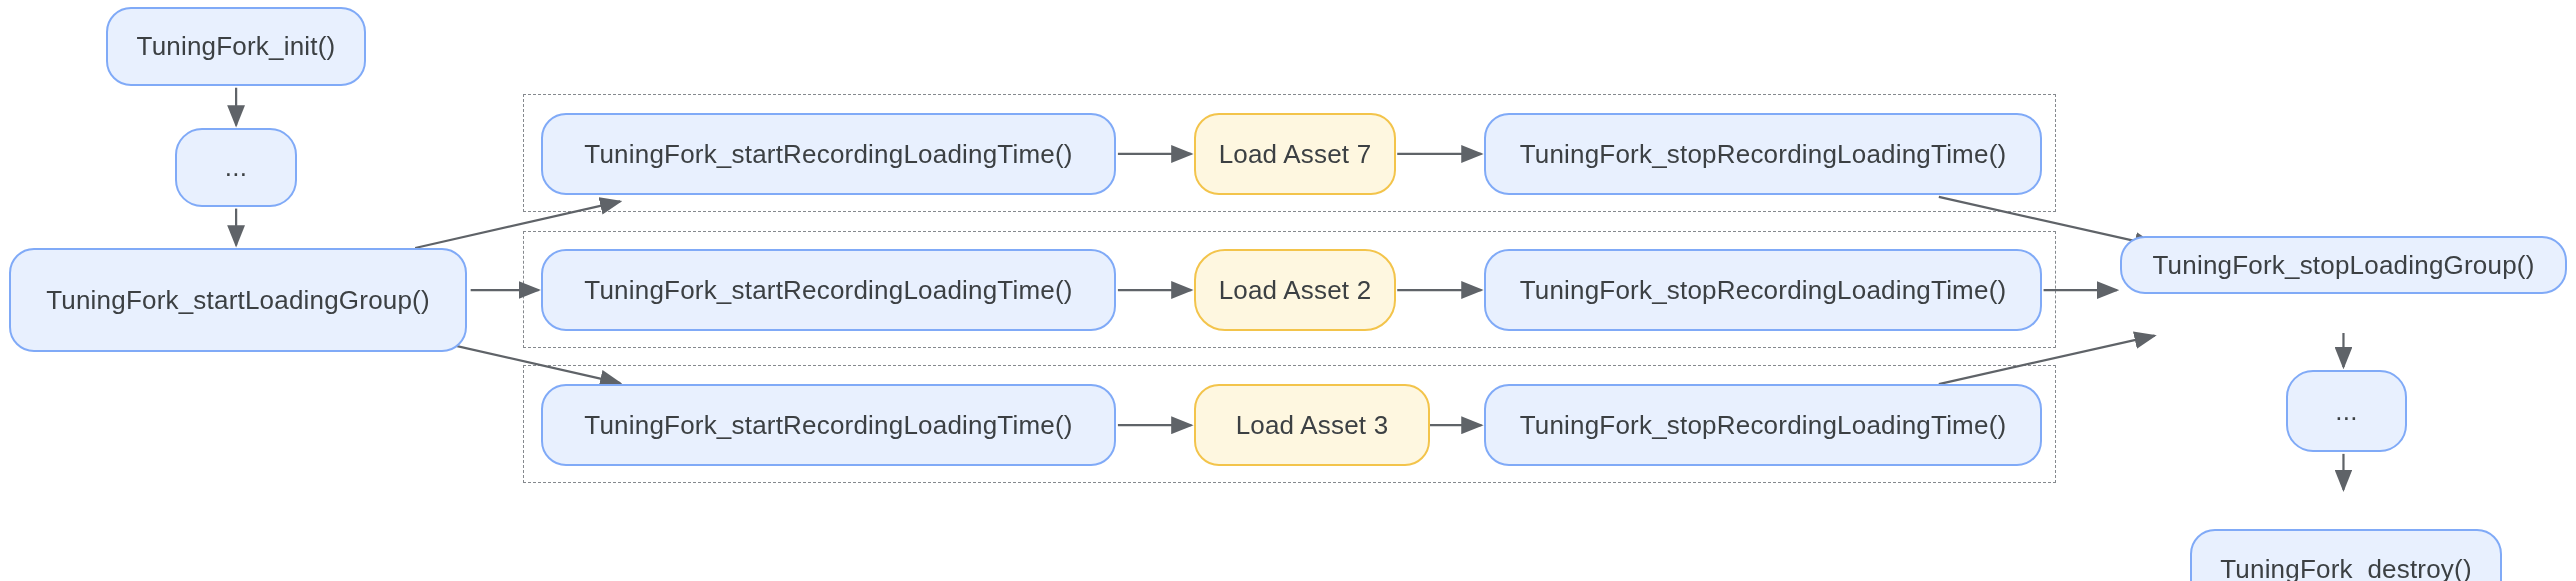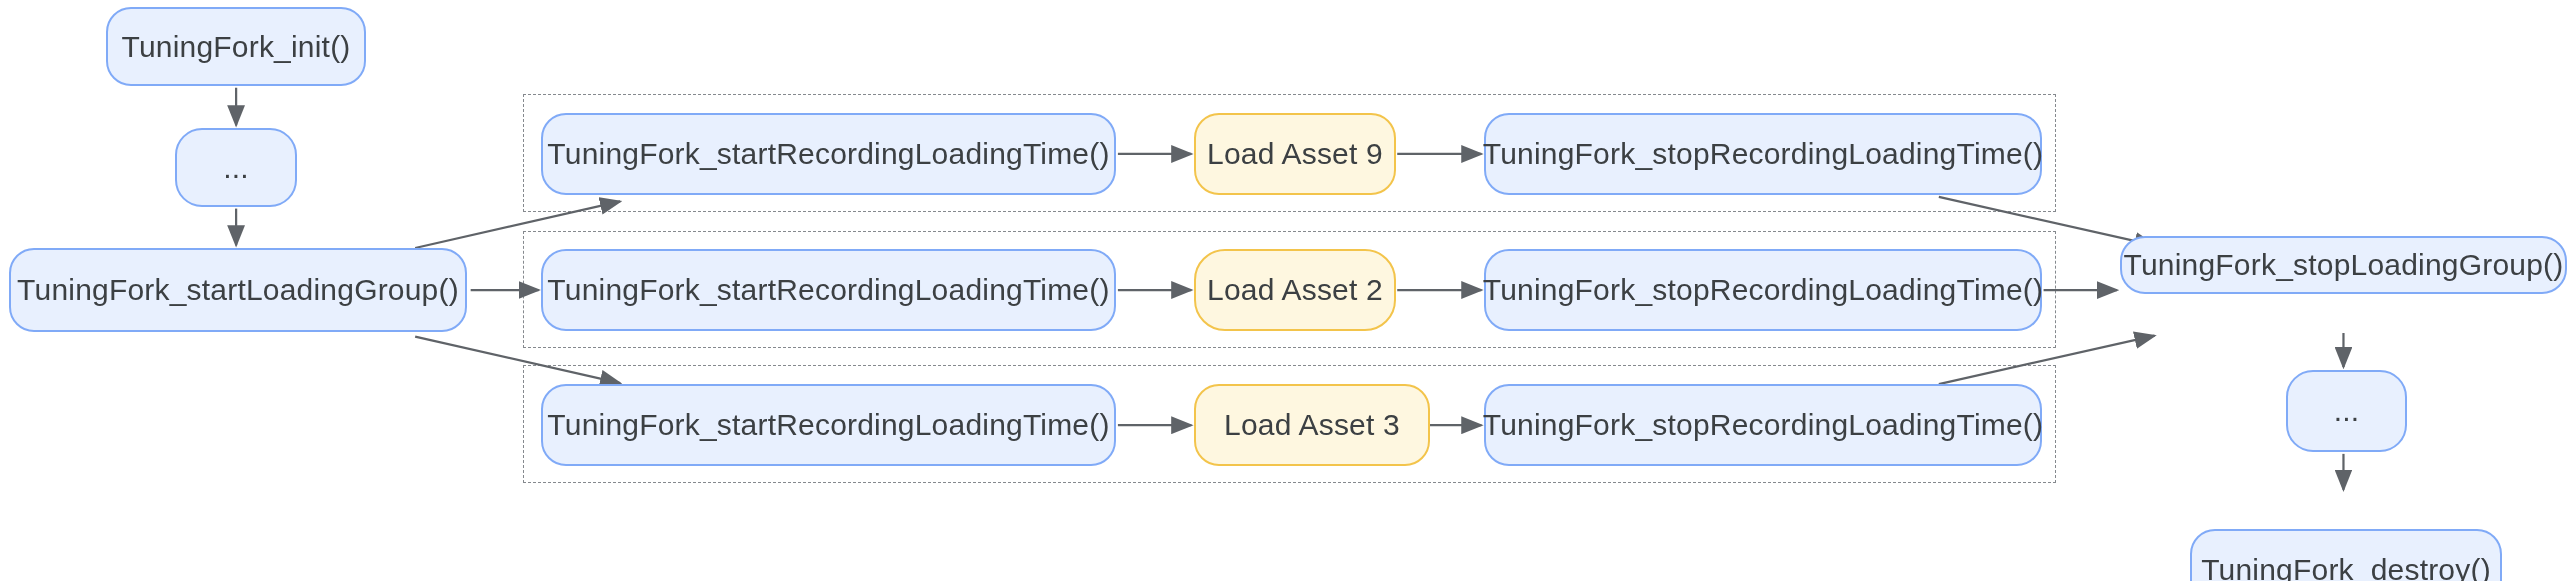--- a/index.html
+++ b/index.html
@@ -36,21 +36,21 @@
     background: transparent;
     box-sizing: border-box;
   }
   .node {
     position: absolute;
     box-sizing: border-box;
     display: flex;
     align-items: center;
     justify-content: center;
     border-radius: 25px;
-    font-size: 30px;
+    font-size: 26px;
     color: var(--node-text, #3C4043);
     white-space: nowrap;
     letter-spacing: 0.2px;
   }
   .node.api {
     background: var(--api-node-fill, #E8F0FE);
     border: 2.7px solid var(--api-node-border, #80AAF7);
   }
   .node.asset {
     background: var(--asset-node-fill, #FEF7E0);
@@ -92,29 +92,29 @@
     <line x1="2617" y1="372" x2="2617" y2="410" marker-end="url(#ah)"></line>
     <line x1="2617" y1="507" x2="2617" y2="547" marker-end="url(#ah)"></line>
   </svg>
 
   <div class="node api" style="left:106px; top:7.2px; width:260px; height:79px;">
     <span>TuningFork_init()</span>
   </div>
   <div class="node api ellipsis" style="left:175px; top:128px; width:122px; height:79px;">
     <span>...</span>
   </div>
-  <div class="node api" style="left:9px; top:248px; width:458px; height:84px;">
+  <div class="node api" style="left:9px; top:248px; width:458px; height:104px;">
     <span>TuningFork_startLoadingGroup()</span>
   </div>
 
   <div class="node api" style="left:541px; top:113px; width:575px; height:82px;">
     <span>TuningFork_startRecordingLoadingTime()</span>
   </div>
   <div class="node asset" style="left:1194px; top:113px; width:202px; height:82px;">
-    <span>Load Asset 9</span>
+    <span>Load Asset 7</span>
   </div>
   <div class="node api" style="left:1484px; top:113px; width:558px; height:82px;">
     <span>TuningFork_stopRecordingLoadingTime()</span>
   </div>
 
   <div class="node api" style="left:541px; top:249px; width:575px; height:82px;">
     <span>TuningFork_startRecordingLoadingTime()</span>
   </div>
   <div class="node asset" style="left:1194px; top:249px; width:202px; height:82px;border-radius:31px;">
     <span>Load Asset 2</span>

